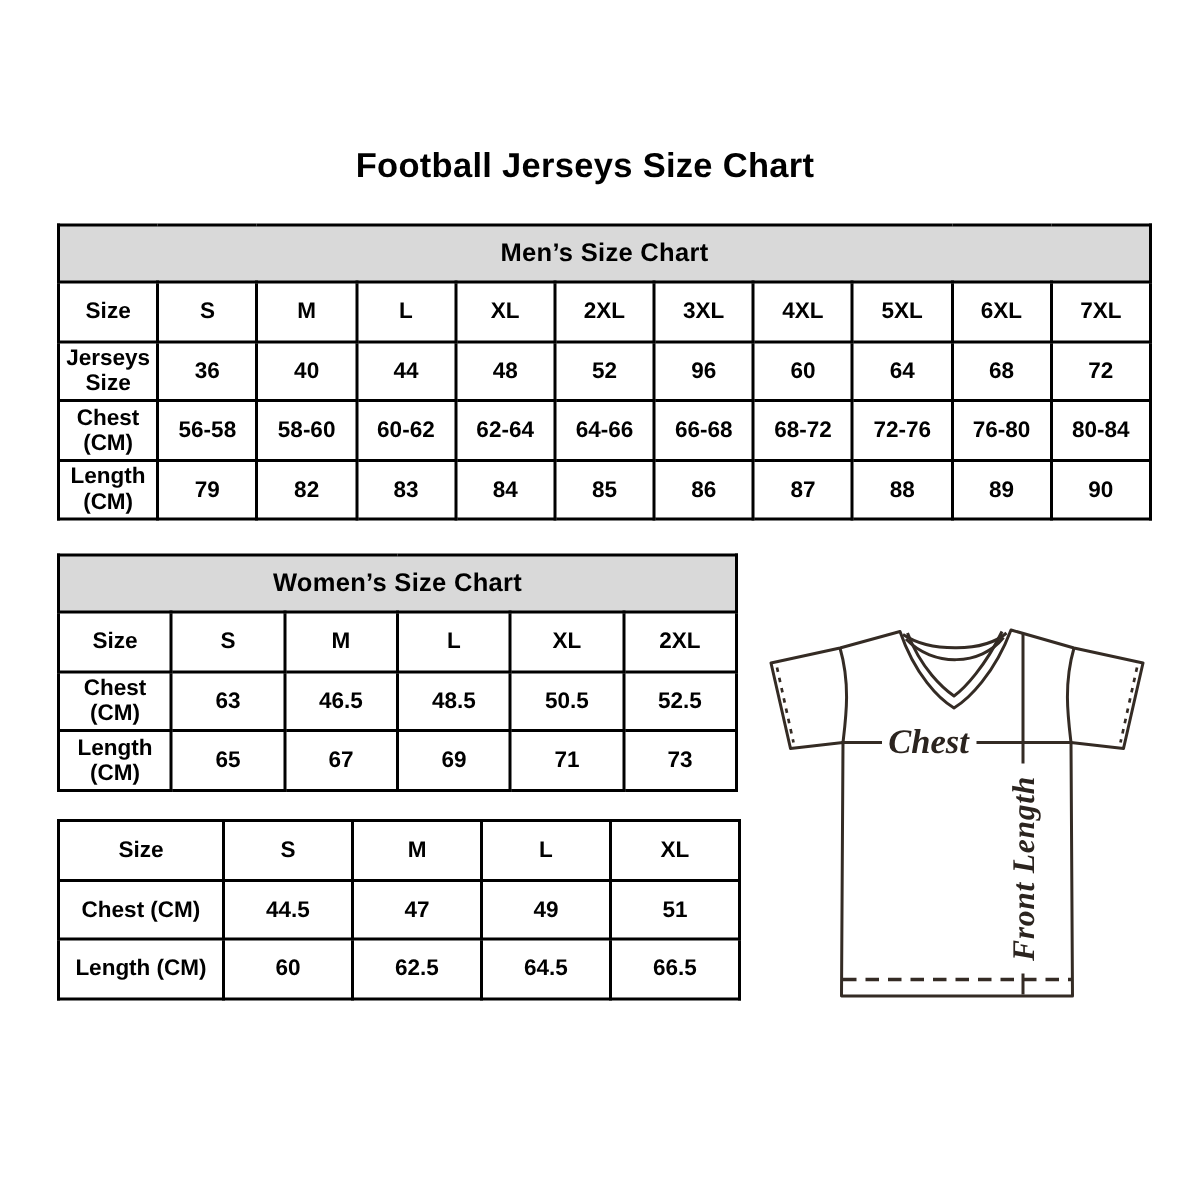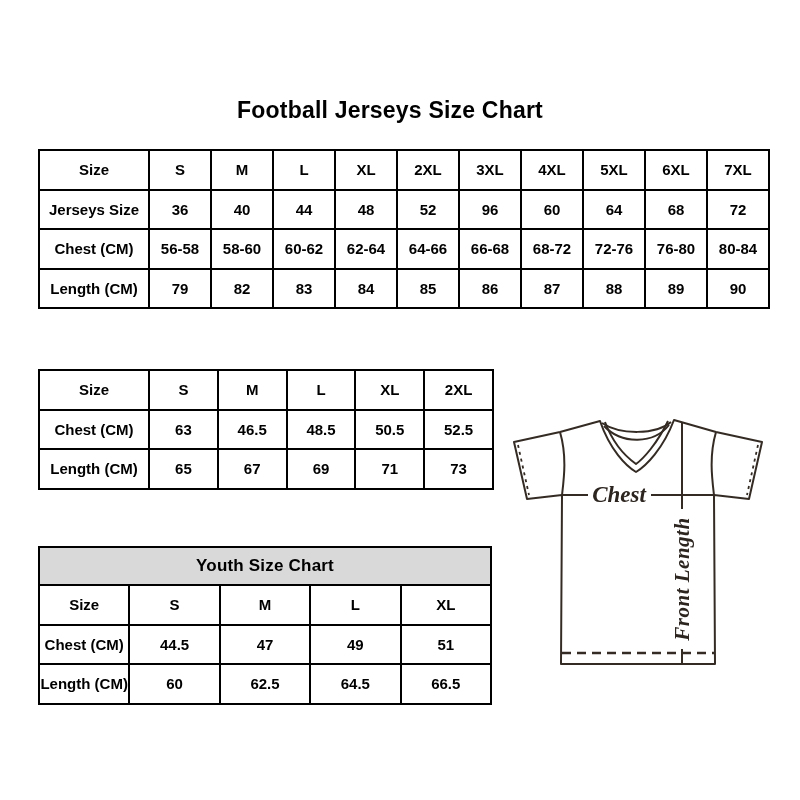--- a/index.html
+++ b/index.html
@@ -32,20 +32,23 @@
   }
 </style>
 </head>
 <body>
 
 <div id="page-title" class="abs">Football Jerseys Size Chart</div>
 
 <div id="table-mens" class="abs">
     <table class="sizetable" style="width: 730px;">
       <tbody>
+        <tr>
+          <td colspan="11" class="ttitle" style="background: rgb(217, 217, 217);">Men’s Size Chart</td>
+        </tr>
         <tr>
           <td style="width: 110px;">Size</td>
           <td style="width: 62px;">S</td>
           <td style="width: 62px;">M</td>
           <td style="width: 62px;">L</td>
           <td style="width: 62px;">XL</td>
           <td style="width: 62px;">2XL</td>
           <td style="width: 62px; border-radius: 17px;">3XL</td>
           <td style="width: 62px;">4XL</td>
           <td style="width: 62px; margin-left: 18px;">5XL</td>
@@ -92,20 +95,23 @@
           <td>90</td>
         </tr>
       </tbody>
     </table>
   </div>
 
 <div id="table-womens" class="abs">
     <table class="sizetable" style="width: 454px;">
       <tbody>
         <tr>
+          <td colspan="6" class="ttitle" style="background: rgb(217, 217, 217);">Women’s Size Chart</td>
+        </tr>
+        <tr>
           <td style="width: 110px;">Size</td>
           <td style="width: 68.8px;">S</td>
           <td style="width: 68.8px;">M</td>
           <td style="width: 68.8px;">L</td>
           <td style="width: 68.8px;">XL</td>
           <td style="width: 68.8px;">2XL</td>
         </tr>
         <tr>
           <td>Chest (CM)</td>
           <td>63</td>
@@ -122,23 +128,20 @@
           <td>71</td>
           <td>73</td>
         </tr>
       </tbody>
     </table>
   </div>
 
 <div id="table-youth" class="abs">
     <table class="sizetable" style="width: 454px;">
       <tbody>
-        <tr>
-          <td colspan="5" class="ttitle" style="background: rgb(217, 217, 217);">Youth Size Chart</td>
-        </tr>
         <tr>
           <td style="width: 110px;">Size</td>
           <td style="width: 86px;">S</td>
           <td style="width: 86px;">M</td>
           <td style="width: 86px;">L</td>
           <td style="width: 86px;">XL</td>
         </tr>
         <tr>
           <td>Chest (CM)</td>
           <td>44.5</td>

